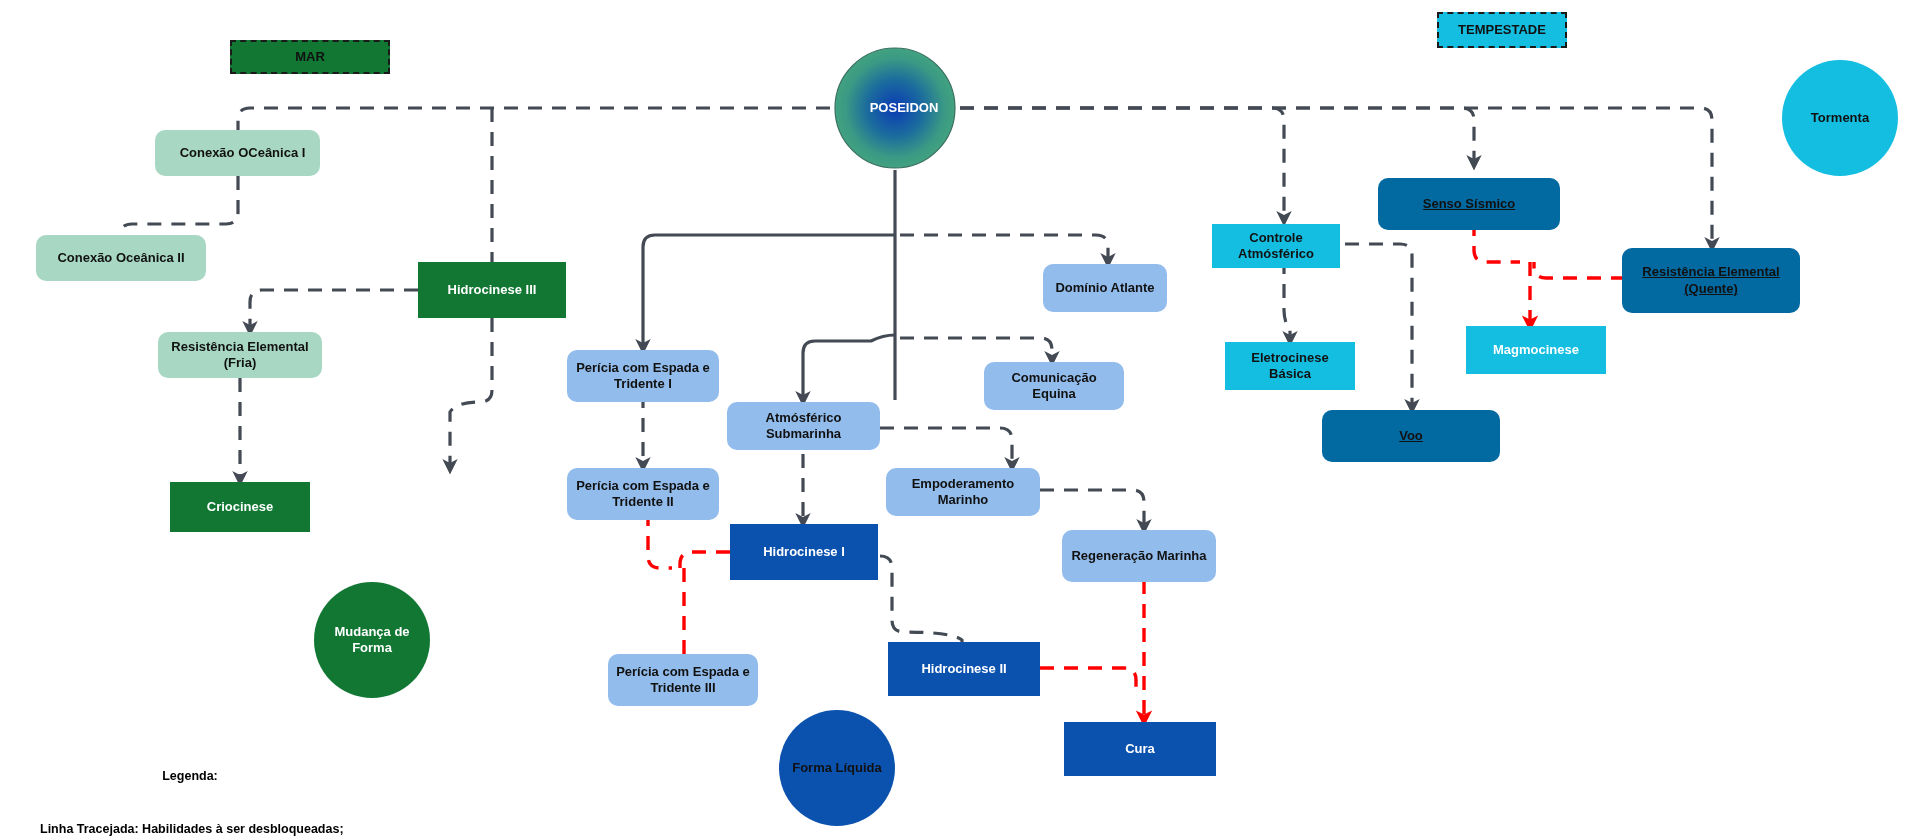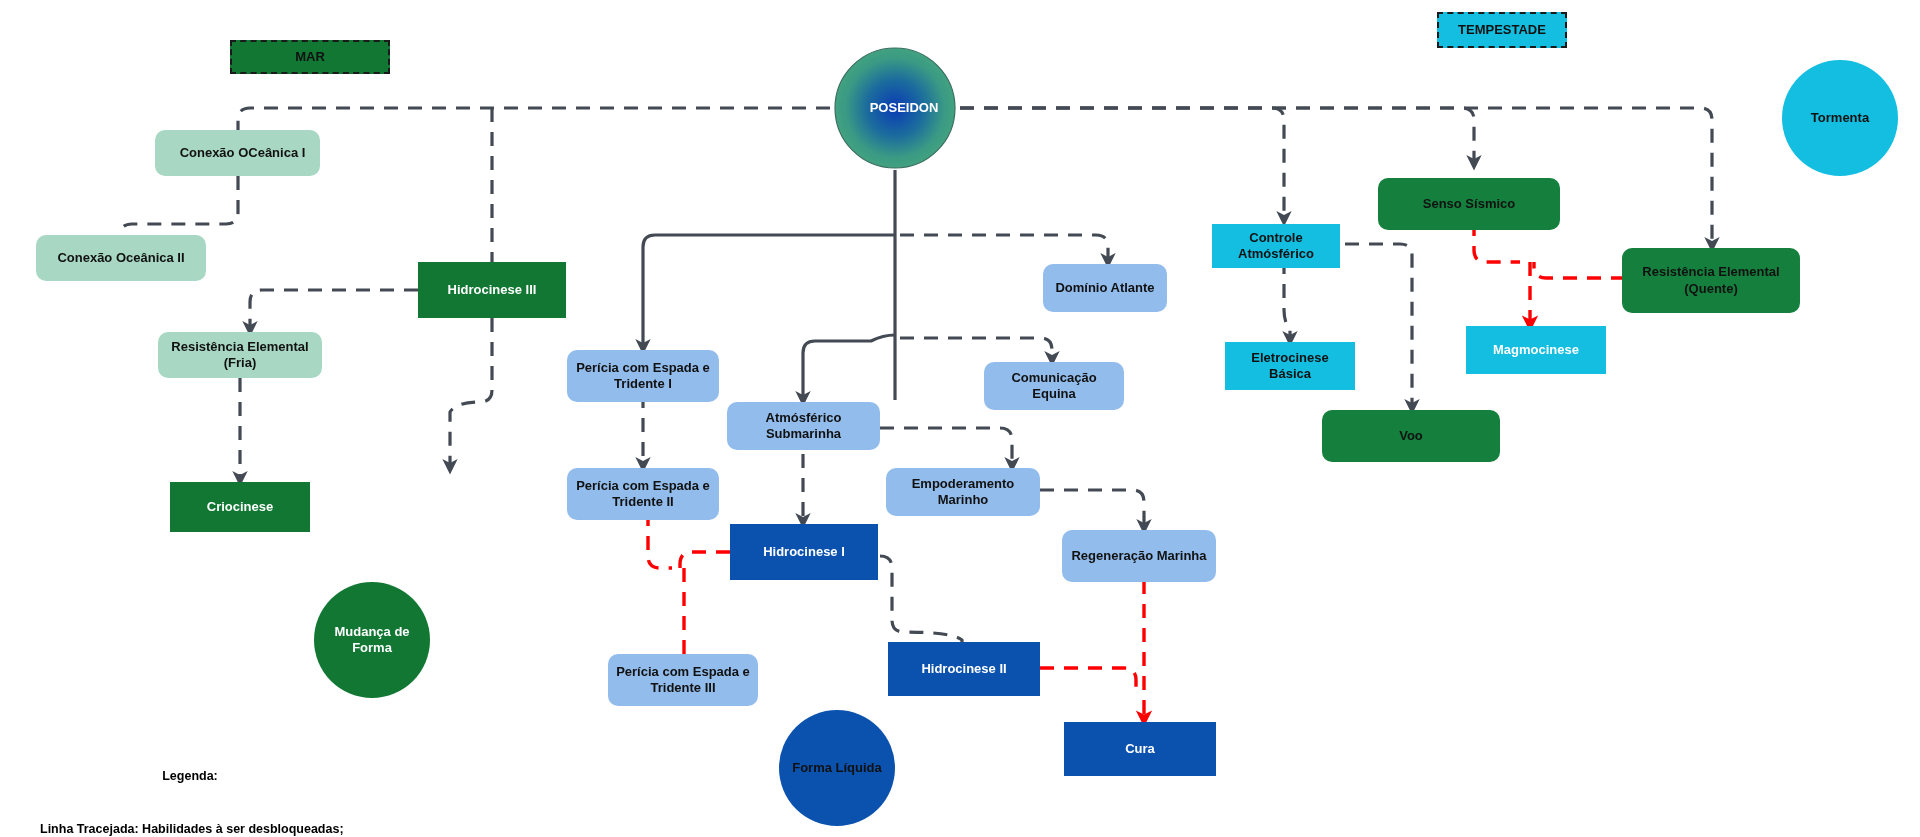--- a/index.html
+++ b/index.html
@@ -13,21 +13,21 @@
   .circ{border-radius:50%;}
   .w{color:#ffffff;}
   .dashborder{border:2px dashed #1a1a1a;}
   .legend{position:absolute;font-size:12.5px;font-weight:bold;color:#000;line-height:1.42;white-space:pre;}
   .legend .ttl{display:block;text-align:center;}
   .lg-dark{background:#117733;}
   .lg-light{background:#A8D8C4;}
   .lb-light{background:#92BCEC;}
   .lb-dark{background:#0B52AF;}
   .cy{background:#14BEE1;}
-  .cy-light{background:#15803d;}
+  .cy-light{background:#0369a1;text-decoration:underline;}
 </style>
 </head>
 <body>
 
 <div id="canvas">
 
   <svg class="edges" viewBox="0 0 1920 837">
     <defs>
       <marker id="ah" markerWidth="6" markerHeight="6" refX="3.2" refY="3" orient="auto" markerUnits="strokeWidth">
         <path d="M0.4,0.6 L5.2,3 L0.4,5.4 L1.6,3 Z" fill="#434A54"></path>

